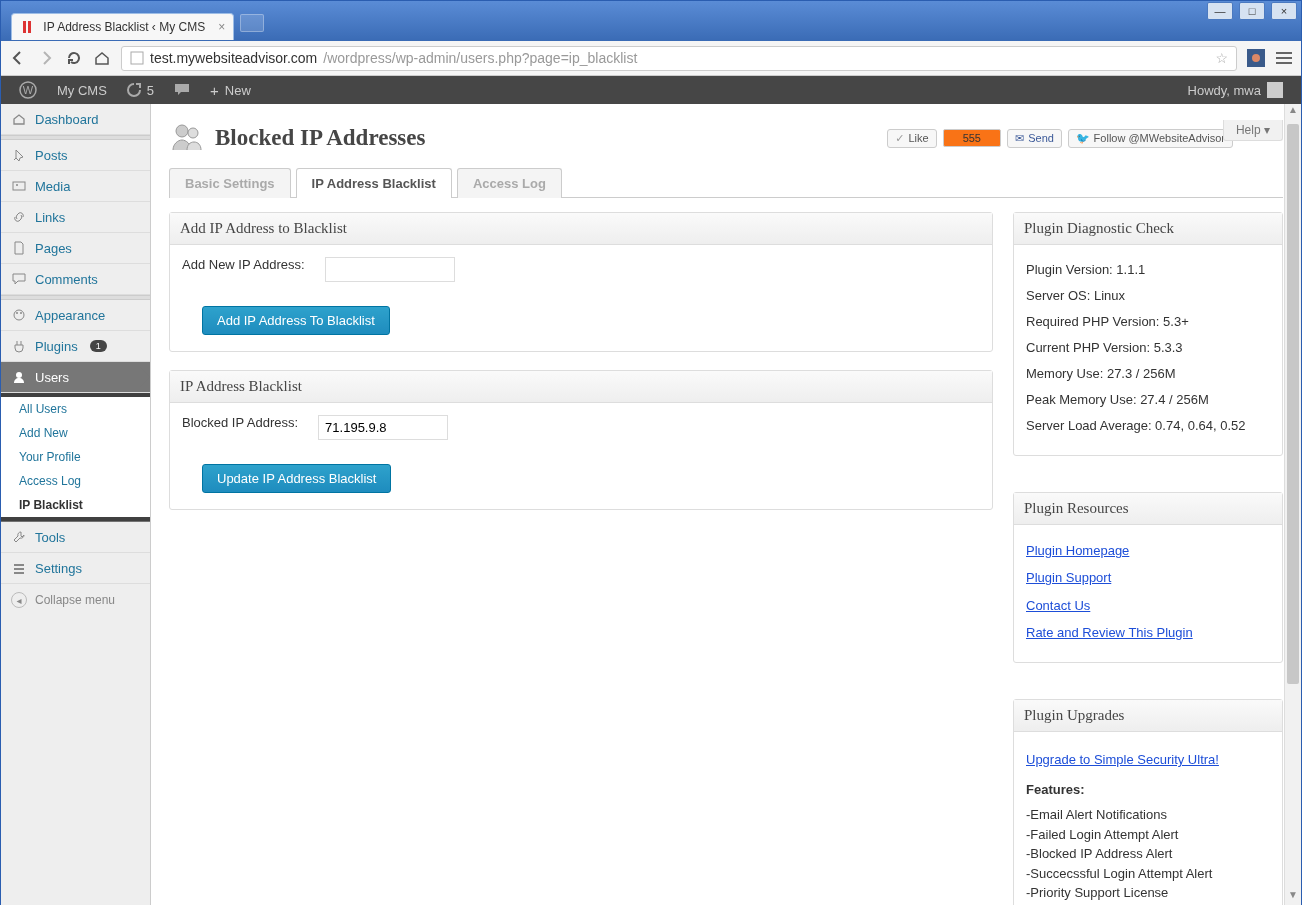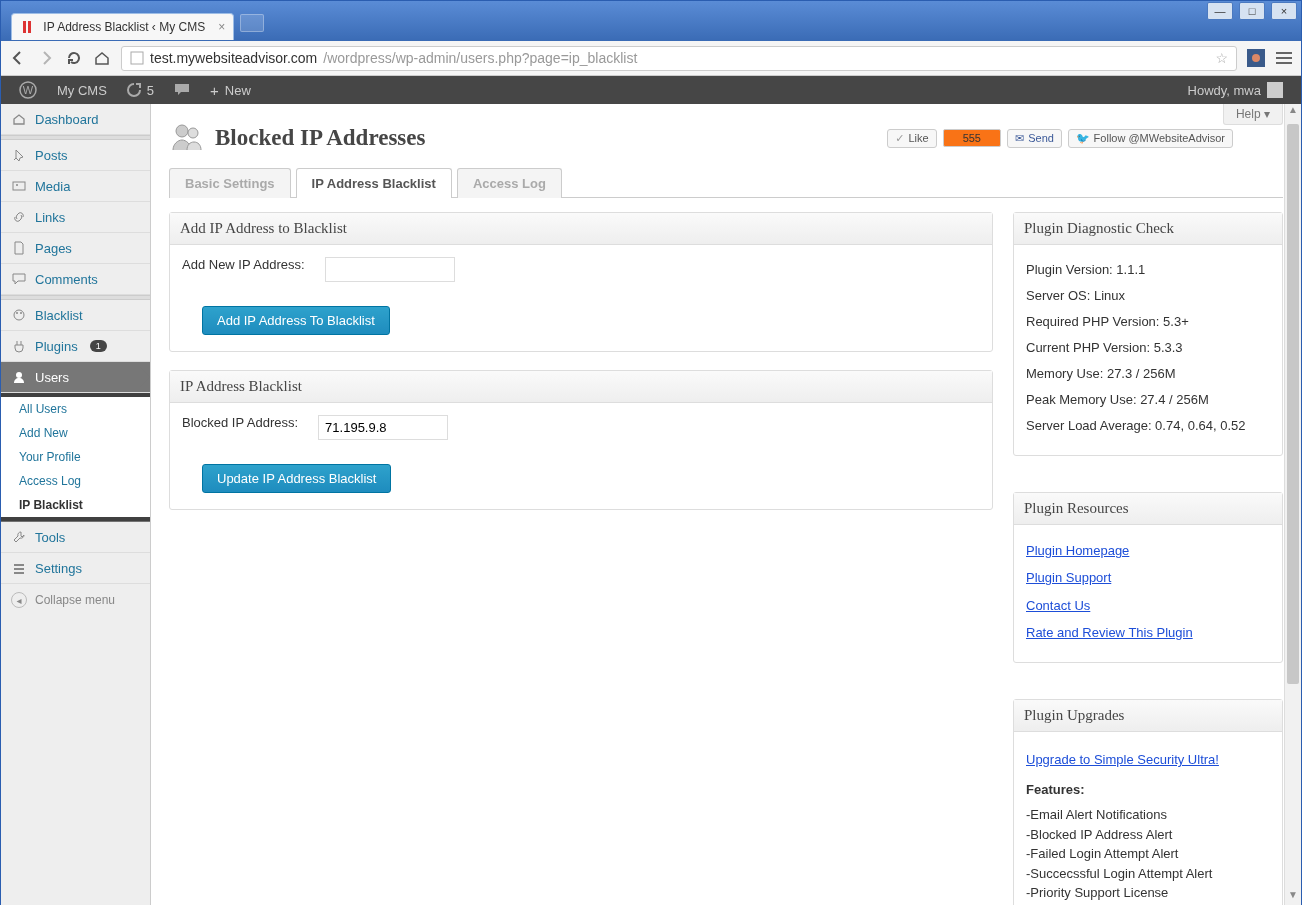--- a/index.html
+++ b/index.html
@@ -169,21 +169,21 @@
   }
 
   .wp-content {
     flex: 1;
     background: #fff;
     padding: 10px 18px 18px 18px;
     overflow-y: auto;
     position: relative;
   }
   .help-btn {
-    position: absolute; top: 0; right: 18px;
+    position: absolute; top: 16px; right: 18px;
     background: #f1f1f1; border: 1px solid #ddd; border-top: none;
     border-radius: 0 0 3px 3px;
     padding: 3px 12px; font-size: 12px; color: #777;
   }
   .page-head { display:flex; align-items:center; gap: 10px; margin: 6px 0 12px 0;}
   .page-head h2 {
     font-family: Georgia, serif; font-weight: bold; font-size: 23px;
     color: #464646;
   }
   .page-head .users-ico { width:36px; height:36px; }
@@ -424,21 +424,21 @@
           </div>
           <div style="height: 5px; background: rgb(221, 221, 221); border-top: 1px solid rgb(204, 204, 204); border-bottom: 1px solid rgb(204, 204, 204);"></div>
           <div class="menu-item">
             <span class="icon">
               <svg width="14" height="14">
                 <circle cx="7" cy="7" r="5" fill="none" stroke="currentColor"></circle>
                 <circle cx="5" cy="5" r="1" fill="currentColor"></circle>
                 <circle cx="9" cy="5" r="1" fill="currentColor"></circle>
               </svg>
             </span>
-            <span>Blacklist</span>
+            <span>Appearance</span>
           </div>
           <div class="menu-item">
             <span class="icon">
               <svg width="14" height="14">
                 <path d="M5 2v4M9 2v4M3 6h8v3a4 4 0 0 1-8 0z" fill="none" stroke="currentColor"></path>
               </svg>
             </span>
             <span>Plugins</span>
             <span class="badge">1</span>
           </div>
@@ -568,22 +568,22 @@
                 <div><a>Rate and Review This Plugin</a></div>
               </div>
           </div>
           <div class="panel">
             <h3>Plugin Upgrades</h3>
             <div class="panel-body feat-list">
               <p><a>Upgrade to Simple Security Ultra!</a></p>
               <p style="margin-top:10px"><b>Features:</b></p>
               <div id="feat-list">
                   <div>-Email Alert Notifications</div>
+                  <div>-Failed Login Attempt Alert</div>
                   <div>-Blocked IP Address Alert</div>
-                  <div>-Failed Login Attempt Alert</div>
                   <div>-Succecssful Login Attempt Alert</div>
                   <div>-Priority Support License</div>
                 </div>
             </div>
           </div>
 
         </div>
       </div>
 
       <div class="scrollbar-fake">

